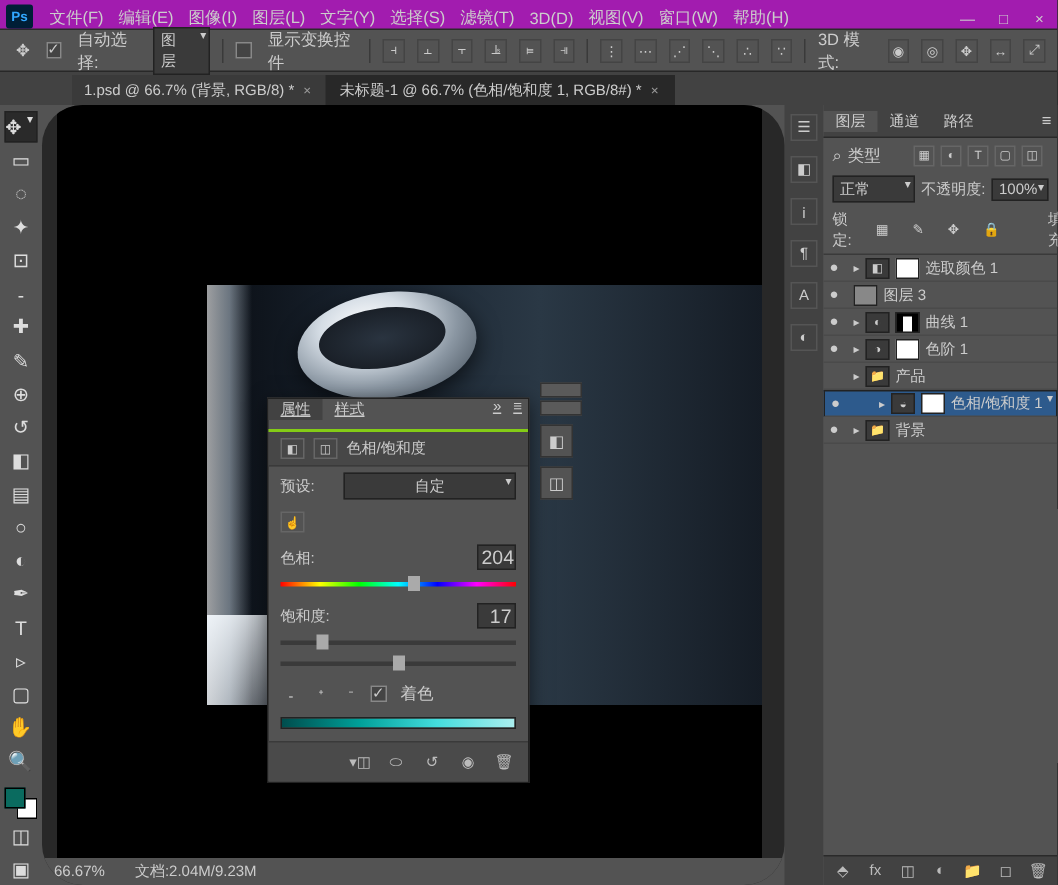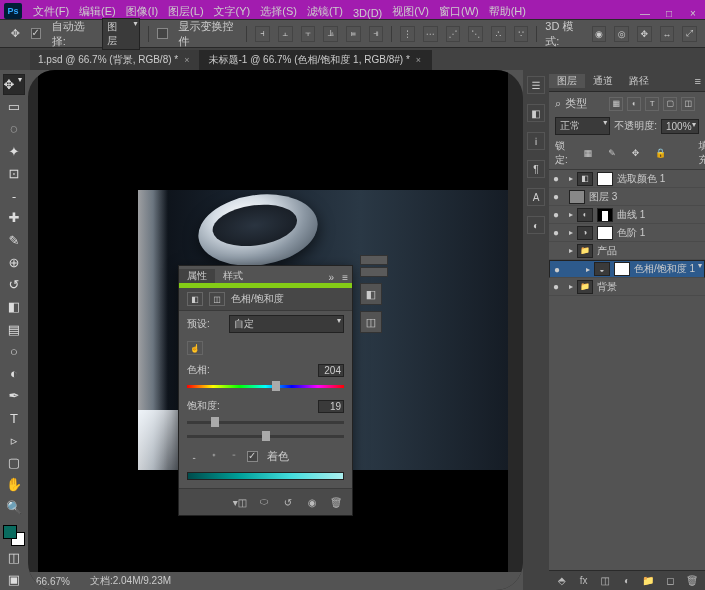--- a/index.html
+++ b/index.html
@@ -16,21 +16,21 @@
 .optbar { height:28px; background:#535353; display:flex; align-items:center; padding:0 8px; gap:8px; border-bottom:1px solid #282828; }
 .optbar .ico { width:16px; height:16px; display:flex; align-items:center; justify-content:center; }
 .chk { width:11px; height:11px; border:1px solid #888; background:#444; display:inline-block; vertical-align:middle; margin-right:3px; position:relative; }
 .chk.on::after { content:"✓"; position:absolute; top:-2px; left:0; font-size:10px; color:#ccc; }
 .sel { background:#3a3a3a; border:1px solid #222; padding:1px 14px 1px 4px; font-size:10px; position:relative; color:#ccc; }
 .sel::after { content:"▾"; position:absolute; right:2px; top:0; font-size:8px; }
 .sep { width:1px; height:16px; background:#3a3a3a; }
 .tinyicon { width:16px; height:16px; border:1px solid #444; display:flex; align-items:center; justify-content:center; font-size:9px; }
 
 
-.tabbar { height:22px; background:#424242; display:flex; align-items:flex-end; padding-left:30px; }
+.tabbar { height:22px; background:#424242; display:flex; align-items:flex-end; padding-left:48px; }
 .tab { padding:3px 10px 3px 8px; font-size:10px; color:#ccc; background:#3a3a3a; border-right:1px solid #282828; display:flex; align-items:center; gap:4px; }
 .tab.active { background:#282828;justify-content:flex-end; }
 .tab .x { font-size:9px; color:#999; margin-left:2px; }
 
 
 .main { display:flex; height:520px; }
 .toolcol { width:28px; background:#535353; display:flex; flex-direction:column; align-items:center; padding-top:4px; gap:2px; }
 .tool { width:22px; height:22px; display:flex; align-items:center; justify-content:center; font-size:13px; color:#ddd; }
 .tool.sel { background:#2a2a2a; }
 .swatches { margin-top:6px; position:relative; width:22px; height:22px; }
@@ -42,32 +42,32 @@
 .imgphoto { position:absolute; left:100px; top:120px; width:370px; height:280px; background:linear-gradient(90deg,#0a0e14 0%,#1a2430 30%,#2a3845 60%,#151c25 100%); }
 .imgphoto::before { content:""; position:absolute; left:0; top:0; width:30px; height:280px; background:linear-gradient(90deg,#fff 0%,#aab8c5 50%,transparent 100%); opacity:0.6; }
 .imgphoto::after { content:""; position:absolute; left:0; bottom:0; width:160px; height:60px; background:linear-gradient(135deg,#eef3f8 0%,transparent 70%); }
 .ring { position:absolute; left:160px; top:125px; width:120px; height:70px; border-radius:50%; background:radial-gradient(ellipse at 40% 30%,#fff 0%,#d5dde5 30%,#8a96a2 60%,#3a4550 100%); transform:rotate(-8deg); box-shadow:0 5px 15px rgba(0,0,0,0.6); }
 .ring::after { content:""; position:absolute; left:15px; top:10px; width:85px; height:40px; border-radius:50%; background:radial-gradient(ellipse,#2a3440 0%,#1a2028 70%); }
 
 .statusbar { position:absolute; bottom:0; left:0; height:18px; background:#535353; display:flex; align-items:center; padding:0 8px; gap:20px; font-size:10px; color:#ccc; width:100%; }
 
 
 .props { position:absolute; left:178px; top:265px; width:175px; background:#535353; border:1px solid #222; box-shadow:0 3px 12px rgba(0,0,0,.5); }
-.props .hdr { display:flex; height:22px; align-items:flex-end; border-bottom:5px solid #84cc16; }
+.props .hdr { display:flex; height:22px; align-items:flex-start; border-bottom:2px solid #84cc16;text-decoration:underline; }
 .props .hdr .t { padding:0 8px; font-size:10px; }
 .props .hdr .t.active { background:#424242; }
 .props .hdr .spacer { flex:1; }
 .props .hdr .menuico { padding:0 4px; font-size:10px; }
 .props .row { display:flex; align-items:center; padding:4px 8px; gap:6px; font-size:10px; }
 .props .icorow { background:#474747; border-bottom:1px solid #3a3a3a; }
 .props .sico { width:16px; height:14px; border:1px solid #666; display:flex; align-items:center; justify-content:center; font-size:8px; }
-.props .selwide { flex:1; background:#3a3a3a; border:1px solid #222; padding:1px 4px; position:relative; }
+.props .selwide { flex:1; background:#3a3a3a; border:1px solid #222; padding:1px 4px; position:relative;text-align:center; }
 .props .selwide::after { content:"▾"; position:absolute; right:2px; top:0; font-size:8px; }
 .props .label { width:36px; color:#ccc; }
-.props .val { width:26px; text-align:right; background:#3a3a3a; border:1px solid #222; padding:0 2px; margin-left:auto; font-size:10px; }
+.props .val { width:26px; text-align:right; background:#3a3a3a; border:1px solid #222; padding:0 2px; margin-left:auto; font-size:13px; }
 .slider { position:relative; height:10px; margin:0 8px 4px 8px; }
 .slider .track { position:absolute; top:4px; left:0; right:0; height:3px; background:#3a3a3a; }
 .slider.hue .track { background:linear-gradient(90deg,#f00,#ff0,#0f0,#0ff,#00f,#f0f,#f00); }
 .slider .thumb { position:absolute; top:0; width:8px; height:10px; background:#aaa; transform:translateX(-4px); }
 .gradbar { height:8px; margin:4px 8px 8px 8px; background:linear-gradient(90deg,#004d4d,#00a099,#4dd,#aee); border:1px solid #222; }
 .props .btns { display:flex; gap:6px; padding:4px 8px; align-items:center; }
 .props .eyedrop { width:14px; height:14px; display:flex; align-items:center; justify-content:center; font-size:10px; }
 .props .foot { display:flex; justify-content:flex-end; gap:8px; padding:6px 8px; border-top:1px solid #3a3a3a; background:#4a4a4a; }
 .props .foot .fico { width:16px; height:14px; display:flex; align-items:center; justify-content:center; font-size:10px; color:#bbb; }
 
@@ -340,21 +340,21 @@
   <div class="row">
       <span class="label">色相:</span>
       <span class="val">204</span>
     </div>
   <div class="slider hue">
       <div class="track"></div>
       <div class="thumb" style="left:57%"></div>
     </div>
   <div class="row">
       <span class="label">饱和度:</span>
-      <span class="val">19</span>
+      <span class="val">17</span>
     </div>
   <div class="slider">
       <div class="track"></div>
       <div class="thumb" style="left:18%"></div>
     </div>
   <div class="slider">
       <div class="track"></div>
       <div class="thumb" style="left:50%"></div>
     </div>
   <div class="btns">

